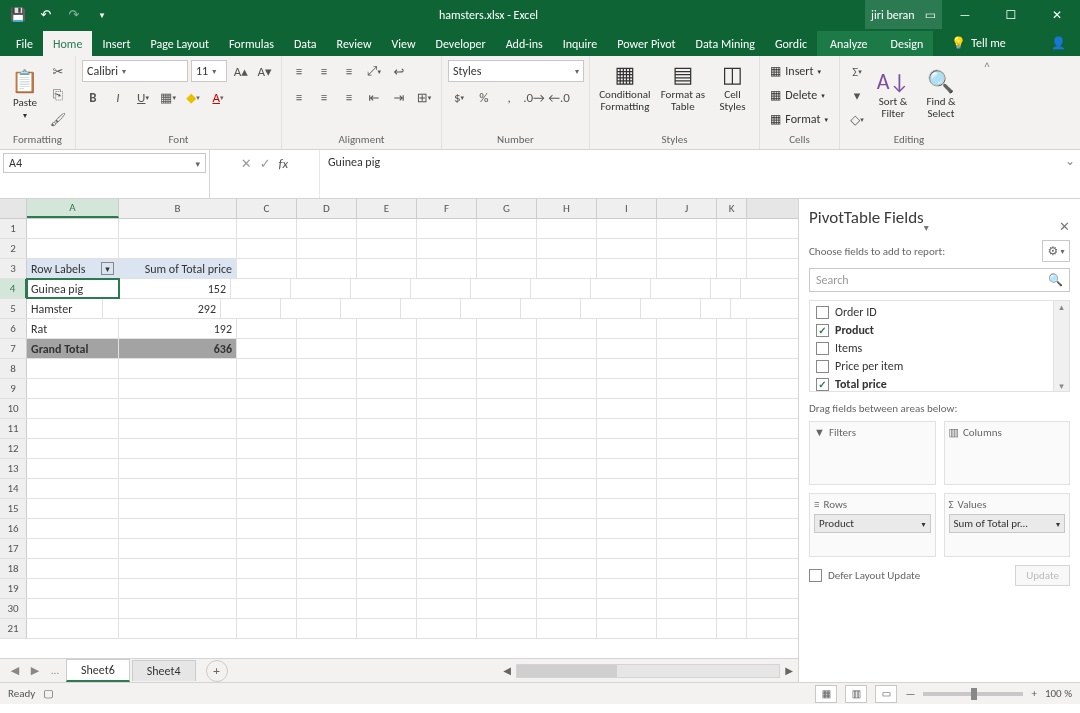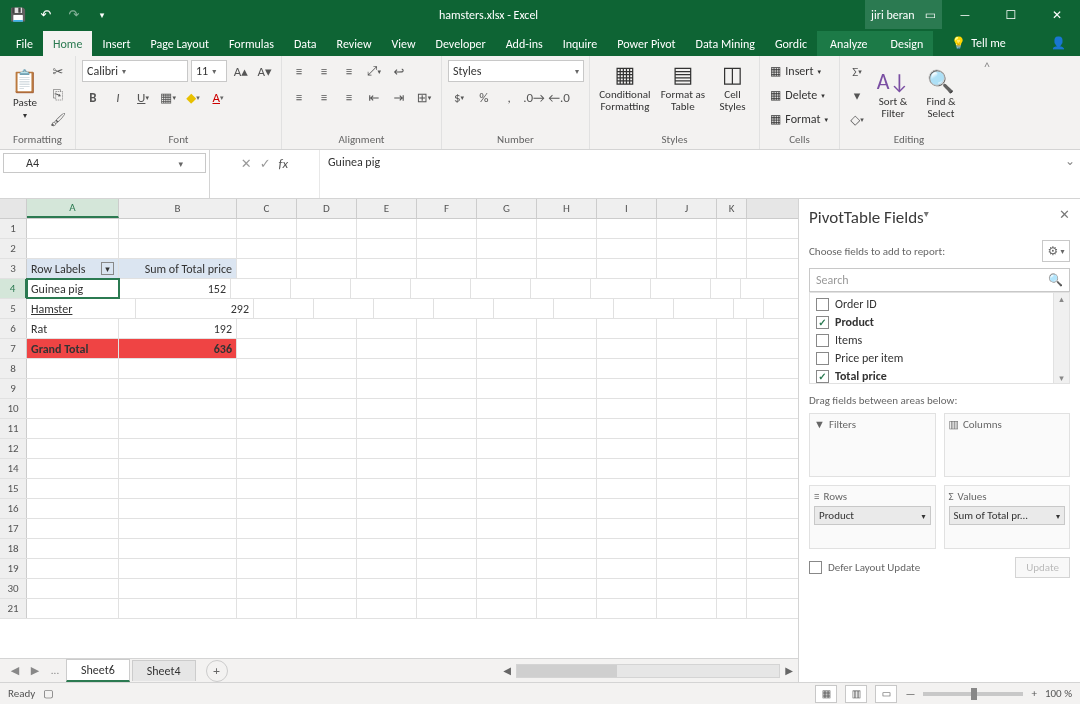--- a/index.html
+++ b/index.html
@@ -31,64 +31,64 @@
   .bigbtn { width: 42px; display: flex; flex-direction: column; align-items: center; justify-content: center; gap: 2px; padding:3px 2px; font-size: 11px; color:#333; text-align:center; line-height:1.1;}
   .bigbtn .ic { font-size: 22px; }
   .smbtn { width: 22px; height: 22px; display:flex; align-items:center; justify-content:center; font-size:13px; color:#555; border:1px solid transparent;}
   .combo { height: 22px; border:1px solid #c8c8c8; background:#fff; display:flex; align-items:center; padding:0 4px; font-size:12px; gap:4px;}
   .combo .dd { font-size:8px; color:#666; }
   .medbtn { height:22px; display:flex; align-items:center; padding:0 4px; font-size:12px; gap:4px;}
 
   
   .fbar-wrap { height: 49px; border-bottom: 1px solid #d4d4d4; display: flex; }
   .namebox { width: 210px; border-right:1px solid #d4d4d4; display:flex; align-items:flex-start; padding:3px;}
-  .namebox-input { flex:1; height:20px; border:1px solid #c8c8c8; background:#fff; padding:0 22px; font-size:12px; display:flex; align-items:center; justify-content:space-between;}
+  .namebox-input { flex:1; height:20px; border:1px solid #c8c8c8; background:#fff; padding:0 5px; font-size:12px; display:flex; align-items:center; justify-content:space-between;}
   .fbar { flex:1; display:flex; }
   .fbar-btns { width:110px; display:flex; align-items:flex-start; justify-content:center; gap:8px; padding-top:6px; color:#999; font-size:13px; border-right:1px solid #e8e8e8;}
   .fbar-input { flex:1; padding:5px 8px; font-size:12px; }
   .fbar-expand { width:20px; display:flex; align-items:flex-start; justify-content:center; padding-top:4px; color:#888;}
 
   
   .main { height: 483px; display: flex; }
   .sheet-area { flex:1; display:flex; flex-direction:column; position:relative; }
   .col-headers { height: 20px; display:flex; background:#e6e6e6; border-bottom:1px solid #ccc; }
   .selectall { width:27px; background:#e6e6e6; border-right:1px solid #ccc; }
   .colh { border-right:1px solid #ccc; display:flex; align-items:center; justify-content:center; font-size:11px; color:#555; background:#efefef;}
   .colh.sel { background:#d4e6d9; color:#2b7a51; border-bottom:2px solid #2b7a51; }
   .grid-rows { flex:1; overflow:hidden; }
   .gridrow { height:20px; display:flex; border-bottom:1px solid #e1e1e1; }
   .rowh { width:27px; background:#efefef; border-right:1px solid #ccc; display:flex; align-items:center; justify-content:center; font-size:11px; color:#555;}
   .rowh.sel { background:#d4e6d9; color:#2b7a51; border-right:2px solid #2b7a51; }
   .cell { border-right:1px solid #e1e1e1; padding:0 4px; display:flex; align-items:center; font-size:12px; }
   .cell.num { justify-content:flex-end; }
   .cell.header { background:#dbe5f1; font-weight:400; }
-  .cell.total { background:#ef4444; font-weight:600; }
+  .cell.total { background:#a3a3a3; font-weight:600; }
   .cell.sel { outline:2px solid #2b7a51; outline-offset:-1px; background:#fff;}
   .cell .filter-icon { margin-left:auto; font-size:9px; border:1px solid #888; width:13px; height:13px; display:flex; align-items:center; justify-content:center;}
 
   .hscroll { height: 18px; background:#f3f2f1; border-top:1px solid #d4d4d4; display:flex; align-items:center;}
   .hscroll .arrow { width:18px; text-align:center; font-size:10px; color:#666;}
   .hscroll .track { flex:1; height:14px; background:#e6e6e6; border:1px solid #d4d4d4; position:relative;}
   .hscroll .thumb { position:absolute; left:0; top:0; bottom:0; width:100px; background:#cfcfcf;}
 
   .sheet-tabs { height: 24px; background:#f3f2f1; border-top:1px solid #d4d4d4; display:flex; align-items:center; padding-left:6px; gap:2px;}
   .sheet-tabs .nav { width:18px; text-align:center; color:#888; font-size:11px;}
   .sheet-tab { padding:3px 14px; font-size:12px; background:#e6e6e6; border:1px solid #ccc; border-bottom:none;}
   .sheet-tab.active { background:#fff; border-bottom:2px solid #2b7a51;}
   .newsheet { width:22px; height:22px; border:1px solid #ccc; border-radius:50%; display:flex; align-items:center; justify-content:center; font-size:13px; color:#666; margin-left:8px;}
 
   
   .pane { width: 282px; border-left:1px solid #d4d4d4; background:#fff; display:flex; flex-direction:column; padding:8px 10px 4px;}
   .pane h2 { font-size: 17px; font-weight:400; color:#3a3a3a; margin-bottom:6px;}
-  .pane-header { display:flex; align-items:flex-start;}
+  .pane-header { display:flex; align-items:flex-end;}
   .pane-header .pclose { margin-left:auto; font-size:13px; color:#777;}
   .pane-header .pdd { margin-right:12px; font-size:10px; color:#777;}
   .pane .sub { font-size:11px; color:#666; margin:6px 0; display:flex; align-items:center;}
   .pane .gear { margin-left:auto; width:28px; height:22px; border:1px solid #c8c8c8; display:flex; align-items:center; justify-content:center; font-size:12px;}
-  .pane-search { border:1px solid #c8c8c8; height:24px; display:flex; align-items:center; padding:0 6px; color:#999; font-size:12px; margin-bottom:0;}
+  .pane-search { border:1px solid #c8c8c8; height:24px; display:flex; align-items:center; padding:0 6px; color:#999; font-size:12px; margin-bottom:8px;}
   .pane-search span:last-child{ margin-left:auto; color:#2b7a51;}
   .field-list { border:1px solid #e1e1e1; height:92px; overflow:auto; padding:2px 0;}
   .field { display:flex; align-items:center; gap:6px; padding:2px 6px; font-size:12px;}
   .field.checked { font-weight:600; }
   .chk { width:13px; height:13px; border:1px solid #888; display:flex; align-items:center; justify-content:center; font-size:10px; color:#2b7a51;}
   .vscrl { width:16px; background:#f0f0f0;}
   .drag-hint { font-size:11px; color:#666; margin:10px 0 6px;}
   .areas { display:grid; grid-template-columns:1fr 1fr; gap:8px;}
   .area { border:1px solid #e1e1e1; background:#fafafa; height:64px; padding:4px; font-size:11px; color:#666;}
   .area .atitle { display:flex; align-items:center; gap:4px; margin-bottom:3px;}
@@ -378,21 +378,21 @@
           <div class="cell " style="width: 60px;"></div>
           <div class="cell " style="width: 60px;"></div>
           <div class="cell " style="width: 60px;"></div>
           <div class="cell " style="width: 60px;"></div>
           <div class="cell " style="width: 60px;"></div>
           <div class="cell " style="width: 60px;"></div>
           <div class="cell " style="width: 30px;"></div>
         </div>
         <div class="gridrow">
           <div class="rowh">5</div>
-          <div class="cell " style="width: 109px; text-decoration: underline;">Hamster</div>
+          <div class="cell " style="width: 76px;">Hamster</div>
           <div class="cell num" style="width: 118px;">292</div>
           <div class="cell " style="width: 60px;"></div>
           <div class="cell " style="width: 60px;"></div>
           <div class="cell " style="width: 60px;"></div>
           <div class="cell " style="width: 60px;"></div>
           <div class="cell " style="width: 60px;"></div>
           <div class="cell " style="width: 60px;"></div>
           <div class="cell " style="width: 60px;"></div>
           <div class="cell " style="width: 60px;"></div>
           <div class="cell " style="width: 30px;"></div>
@@ -476,20 +476,34 @@
           <div class="cell " style="width: 60px;"></div>
           <div class="cell " style="width: 60px;"></div>
           <div class="cell " style="width: 60px;"></div>
           <div class="cell " style="width: 60px;"></div>
           <div class="cell " style="width: 60px;"></div>
           <div class="cell " style="width: 60px;"></div>
           <div class="cell " style="width: 30px;"></div>
         </div>
         <div class="gridrow">
           <div class="rowh">12</div>
+          <div class="cell " style="width: 92px;"></div>
+          <div class="cell " style="width: 118px;"></div>
+          <div class="cell " style="width: 60px;"></div>
+          <div class="cell " style="width: 60px;"></div>
+          <div class="cell " style="width: 60px;"></div>
+          <div class="cell " style="width: 60px;"></div>
+          <div class="cell " style="width: 60px;"></div>
+          <div class="cell " style="width: 60px;"></div>
+          <div class="cell " style="width: 60px;"></div>
+          <div class="cell " style="width: 60px;"></div>
+          <div class="cell " style="width: 30px;"></div>
+        </div>
+        <div class="gridrow">
+          <div class="rowh">13</div>
           <div class="cell " style="width: 92px;"></div>
           <div class="cell " style="width: 118px;"></div>
           <div class="cell " style="width: 60px;"></div>
           <div class="cell " style="width: 60px;"></div>
           <div class="cell " style="width: 60px;"></div>
           <div class="cell " style="width: 60px;"></div>
           <div class="cell " style="width: 60px;"></div>
           <div class="cell " style="width: 60px;"></div>
           <div class="cell " style="width: 60px;"></div>
           <div class="cell " style="width: 60px;"></div>

